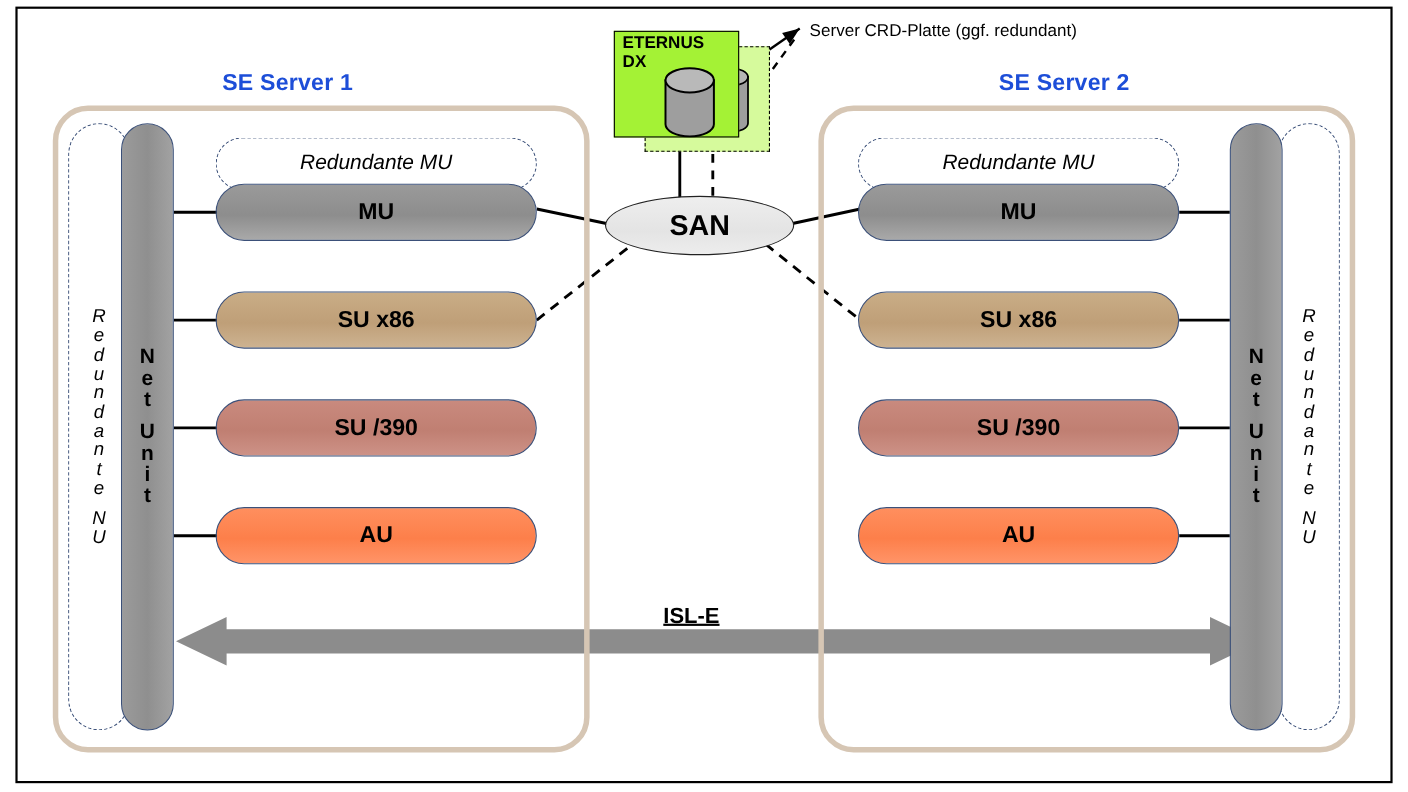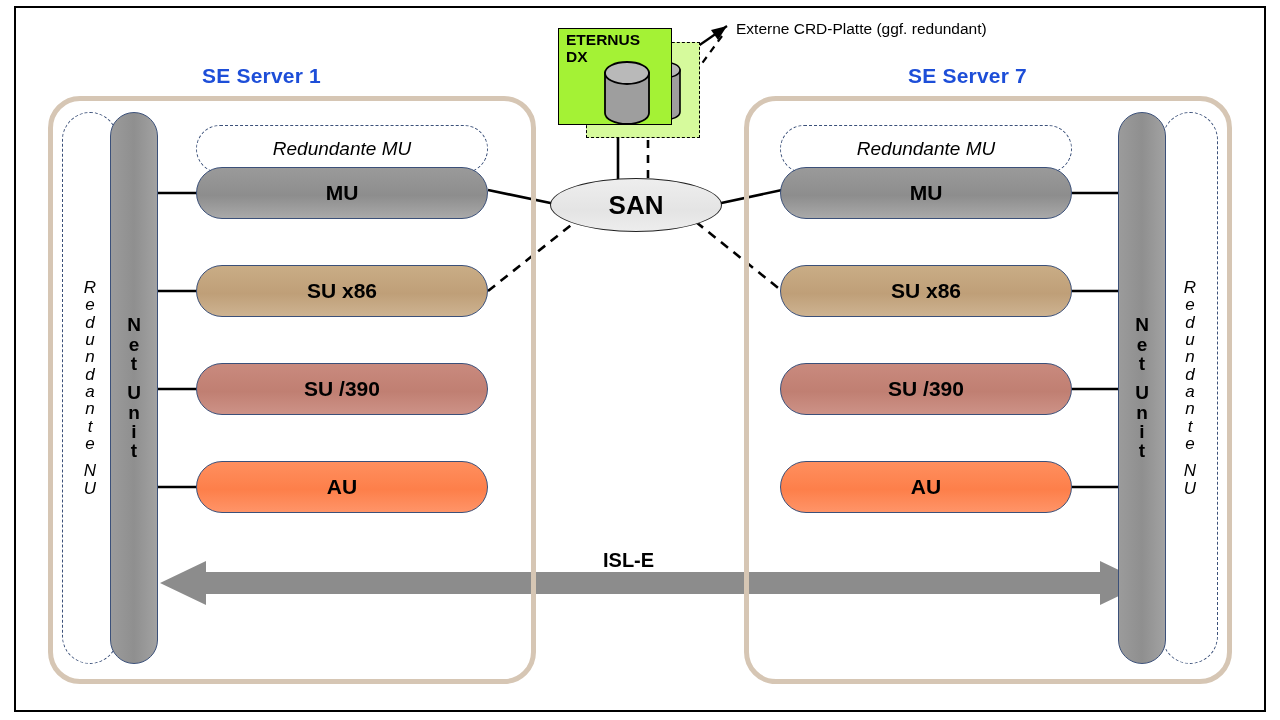--- a/index.html
+++ b/index.html
@@ -144,21 +144,21 @@
   <div class="pill netunit" style="left:110px;top:112px;width:48px;height:552px;"></div>
   <div class="vlabel bold" style="left:110px;top:112px;width:48px;height:552px;"><span>N</span><span>e</span><span>t</span><span style="height: 10px;">&nbsp;</span><span>U</span><span>n</span><span>i</span><span>t</span></div>
 
   <div class="pill-dashed" style="left:196px;top:125px;width:292px;height:48px;font-size:19px;">Redundante MU</div>
 
   <div class="pill mu" style="left:196px;top:167px;width:292px;height:52px;font-size:21px;">MU</div>
   <div class="pill sux86" style="left:196px;top:265px;width:292px;height:52px;font-size:21px;">SU x86</div>
   <div class="pill su390" style="left:196px;top:363px;width:292px;height:52px;font-size:21px;">SU /390</div>
   <div class="pill au" style="left:196px;top:461px;width:292px;height:52px;font-size:21px;">AU</div>
 
-  <div class="server-title" style="left:908px;top:64px;">SE Server 7</div>
+  <div class="server-title" style="left:908px;top:64px;">SE Server 2</div>
   <div class="server-frame" style="left:744px;top:96px;width:488px;height:588px;"></div>
 
   <div class="pill-dashed" style="left:1162px;top:112px;width:56px;height:552px;background:#fff;"></div>
   <div class="vlabel ital" style="left:1162px;top:112px;width:56px;height:552px;"><span>R</span><span>e</span><span>d</span><span>u</span><span>n</span><span>d</span><span>a</span><span>n</span><span>t</span><span>e</span><span style="height: 10px;">&nbsp;</span><span>N</span><span>U</span></div>
 
   <div class="pill netunit" style="left:1118px;top:112px;width:48px;height:552px;"></div>
   <div class="vlabel bold" style="left:1118px;top:112px;width:48px;height:552px;"><span>N</span><span>e</span><span>t</span><span style="height: 10px;">&nbsp;</span><span>U</span><span>n</span><span>i</span><span>t</span></div>
 
   <div class="pill-dashed" style="left:780px;top:125px;width:292px;height:48px;font-size:19px;">Redundante MU</div>
 
@@ -180,17 +180,17 @@
   <div class="eternus" style="left:558px;top:28px;width:114px;height:97px;"></div>
   <div class="eternus-label" style="left:566px;top:31px;">ETERNUS
 DX</div>
   <svg class="abs" style="left:558px;top:28px;width:114px;height:97px;" viewBox="0 0 114 97">
     <g transform="translate(47,33)">
       <path d="M0,12 L0,52 A22,11 0 0 0 44,52 L44,12 Z" fill="#9e9e9e" stroke="#000" stroke-width="1.8"></path>
       <ellipse cx="22" cy="12" rx="22" ry="11" fill="#b9b9b9" stroke="#000" stroke-width="1.8"></ellipse>
     </g>
   </svg>
 
-  <div class="callout" style="left:736px;top:20px;">Externe CRD-Platte (ggf. redundant)</div>
+  <div class="callout" style="left:736px;top:20px;">Server CRD-Platte (ggf. redundant)</div>
 
-  <div class="isle" style="left:603px;top:549px;">ISL-E</div>
+  <div class="isle" style="left:603px;top:549px;text-decoration:underline;">ISL-E</div>
 
 </div>
 
 </body></html>

